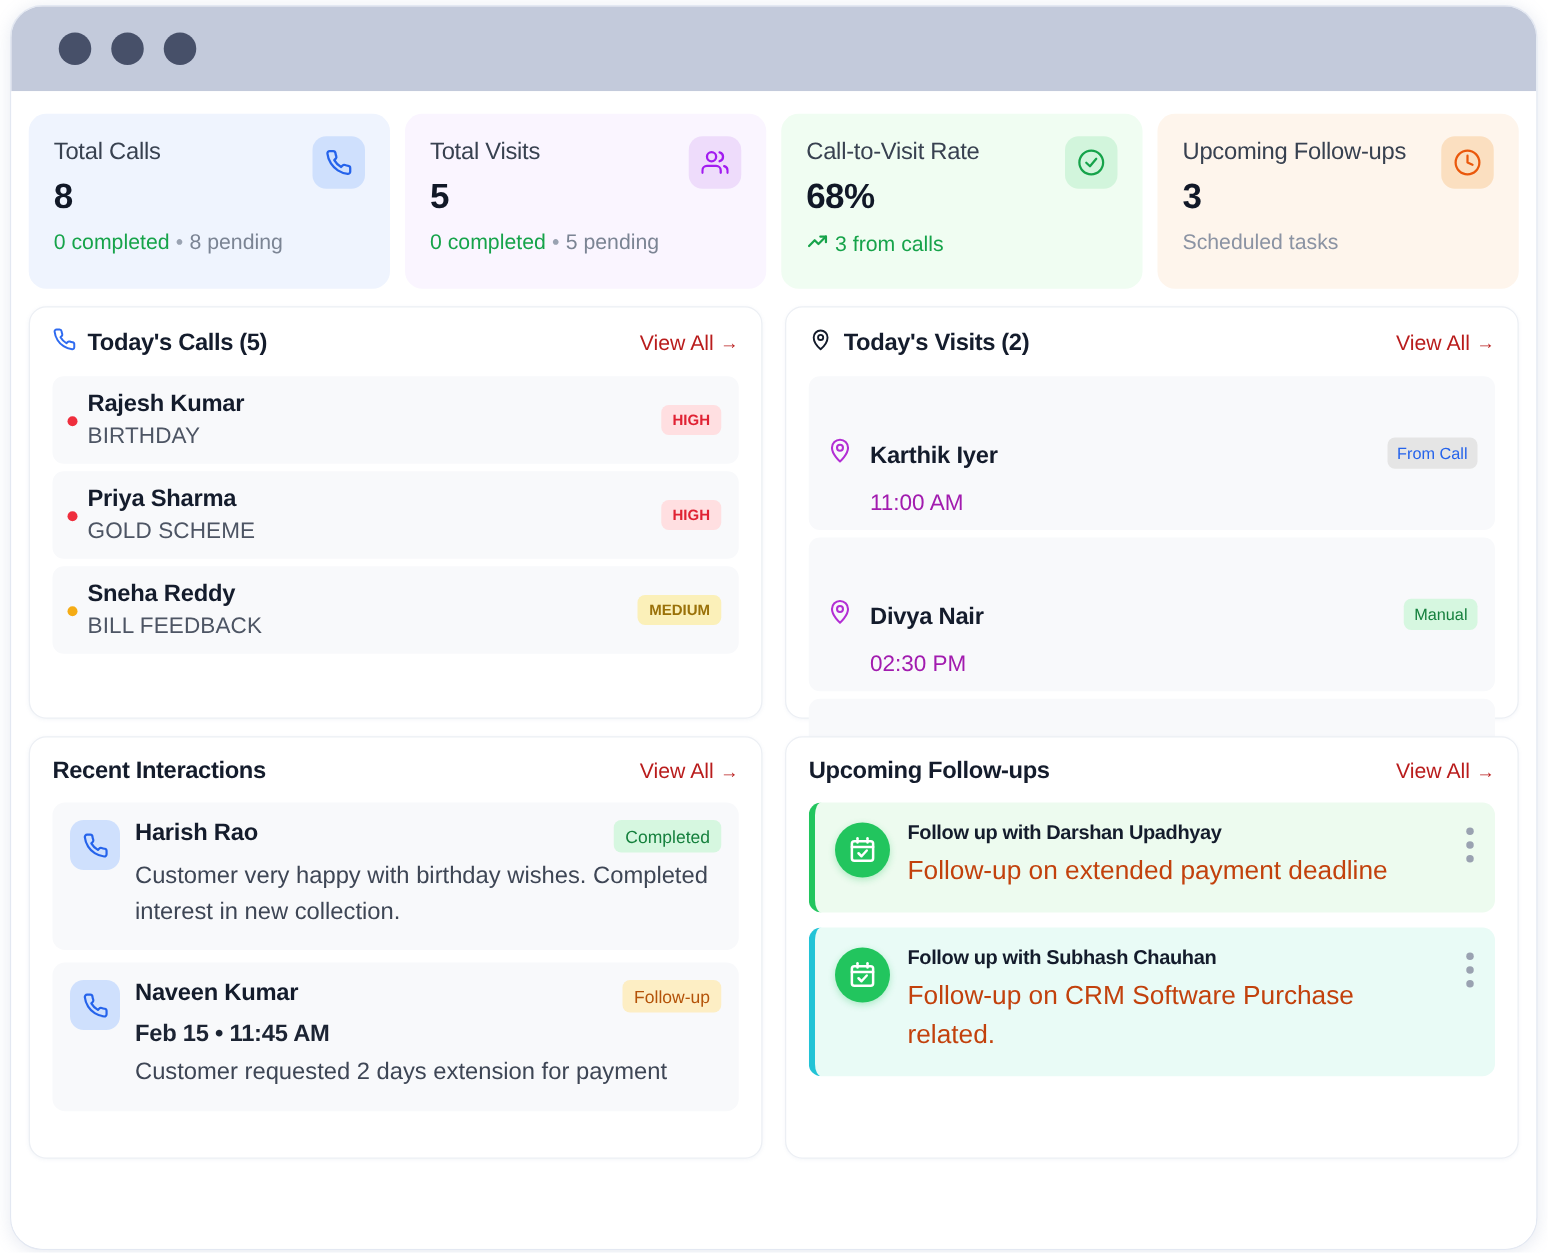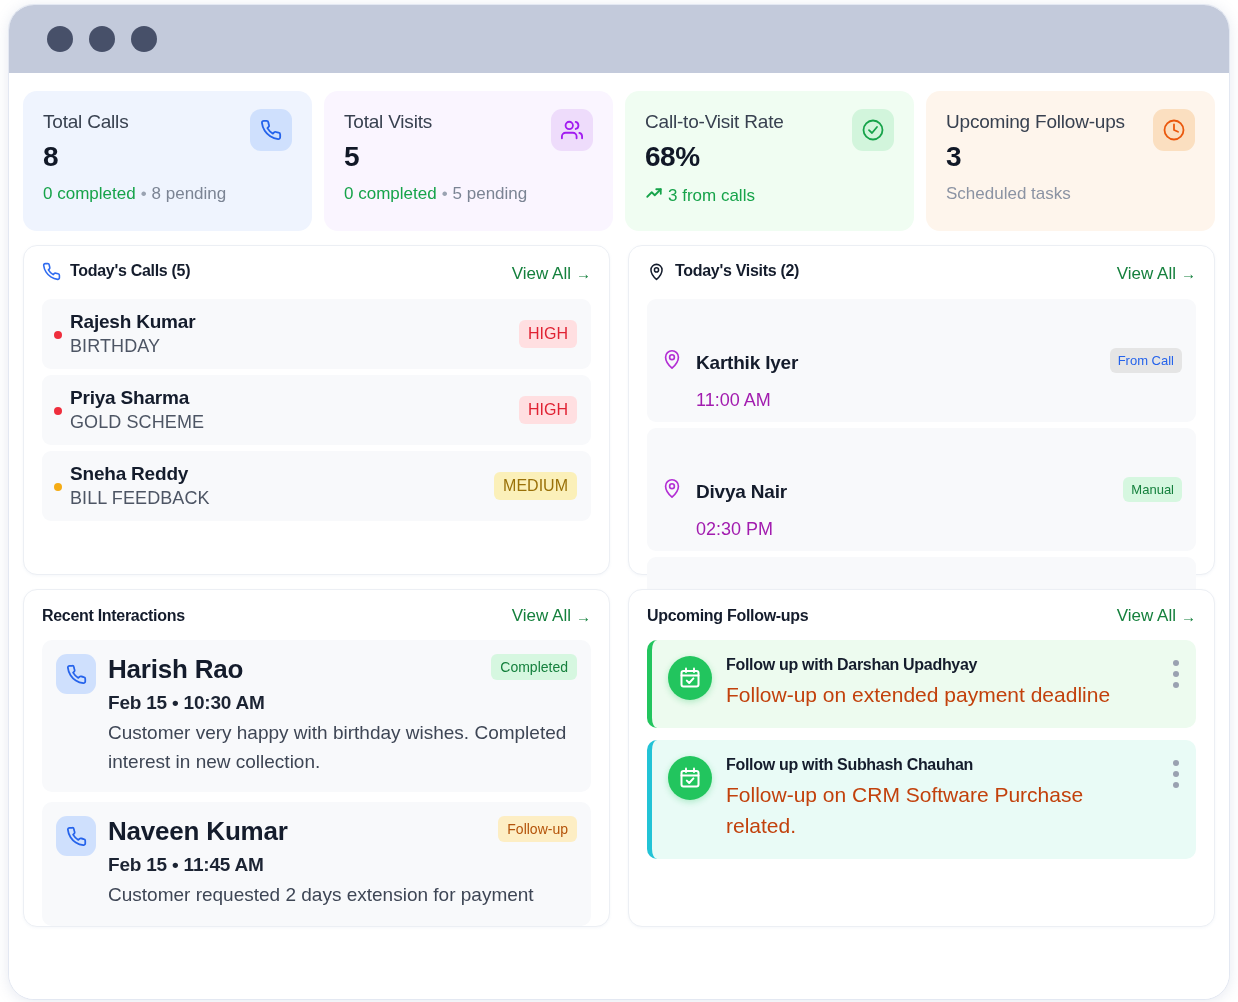--- a/index.html
+++ b/index.html
@@ -78,46 +78,46 @@
     border: 1px solid #eceff4;
     border-radius: 14px;
     box-shadow: 0 1px 3px rgba(120,140,180,0.07);
     padding: 16px 18px 16px 18px;
   }
   .panel-head {
     display: flex; align-items: center; justify-content: space-between;
     margin-bottom: 14px;
   }
   .panel-title {
-    display: flex; gap: 9px;
-    font-size: 16px; font-weight: bold; color: #141c2c; letter-spacing: -0.3px;
+    display: flex; align-items: center; gap: 9px;
+    font-size: 19px; font-weight: bold; color: #141c2c; letter-spacing: -0.3px;
   }
   .view-all {
-    font-size: 17px; color: #15803d; display: flex; align-items: center; gap: 5px;
+    font-size: 17px; color: #b91c1c; display: flex; align-items: center; gap: 5px;
     cursor: pointer; white-space: nowrap;
   }
   .view-all .arr { font-size: 15px; }
 
   
   .calls-panel { height: 330px; }
   .call-row {
     position: relative;
     background: #f8f9fb;
     border-radius: 9px;
     padding: 12px 14px 12px 28px;
     margin-bottom: 6px;
     display: flex; align-items: center; justify-content: space-between;
   }
   .pri-dot { position:absolute; left: 12px; top: 32px; width: 8px; height: 8px; border-radius: 50%; }
   .pri-dot.high { background: #ef2e3d; }
   .pri-dot.medium { background: #f5ac15; }
   .call-name { font-size: 19px; font-weight: bold; color: #141c2c; letter-spacing:-0.2px; }
   .call-reason { font-size: 18px; color: #4d5564; margin-top: 3px; letter-spacing:0.1px; }
   .pri-badge {
-    font-size: 16px; border-radius: 6px; padding: 5px 9px; font-weight: normal;
+    font-size: 12px; border-radius: 6px; padding: 5px 9px; font-weight: bold;
     white-space: nowrap;
     text-align: center;
   }
   .pri-badge.high   { background: #ffdfe1; color: #e02233; }
   .pri-badge.medium { background: #fbf0b9; color: #9a7109; }
 
   
   .visit-row {
     background: #f8f9fb;
     border-radius: 9px;
@@ -138,21 +138,21 @@
     background: #f8f9fb; border-radius: 10px;
     padding: 14px 14px 16px 14px; margin-bottom: 10px;
     display: flex; gap: 12px;
   }
   .inter-ico {
     width: 40px; height: 40px; border-radius: 11px; background:#cfe0fd;
     display:flex; align-items:center; justify-content:center; flex: 0 0 40px;
   }
   .inter-body { flex: 1; min-width: 0; }
   .inter-top { display:flex; align-items:flex-start; justify-content:space-between; gap:10px; }
-  .inter-name { font-size: 26px; font-weight: bold; color: #141c2c; letter-spacing:-0.2px; }
+  .inter-name { font-size: 19px; font-weight: bold; color: #141c2c; letter-spacing:-0.2px; }
   .inter-when { font-size: 19px; font-weight: bold; color: #1c2433; margin-top: 7px; letter-spacing:-0.2px;}
   .inter-note { font-size: 19px; color: #3e4655; margin-top: 5px; line-height: 1.5; }
   .st-badge { font-size: 14px; border-radius: 6px; padding: 5px 9px; white-space: nowrap; }
   .st-badge.completed { background: #d6f7e0; color: #15803d; }
   .st-badge.followup  { background: #fdeec4; color: #b45309; }
 
   
   .fu-row {
     border-radius: 10px;
     padding: 16px 14px 18px 16px;
@@ -385,21 +385,20 @@
             <div class="inter-ico">
               <svg width="21" height="21" viewBox="0 0 24 24" fill="none" stroke="#2563eb" stroke-width="2" stroke-linecap="round" stroke-linejoin="round">
                   <path d="M22 16.92v3a2 2 0 0 1-2.18 2 19.79 19.79 0 0 1-8.63-3.07 19.5 19.5 0 0 1-6-6 19.79 19.79 0 0 1-3.07-8.67A2 2 0 0 1 4.11 2h3a2 2 0 0 1 2 1.72c.13.96.36 1.9.7 2.81a2 2 0 0 1-.45 2.11L8.09 9.91a16 16 0 0 0 6 6l1.27-1.27a2 2 0 0 1 2.11-.45c.91.34 1.85.57 2.81.7A2 2 0 0 1 22 16.92z"></path>
                 </svg>
             </div>
             <div class="inter-body">
               <div class="inter-top">
                 <span class="inter-name">Harish Rao</span>
                 <span class="st-badge completed">Completed</span>
               </div>
-              <div class="inter-when">Feb 15 • 10:30 AM</div>
               <div class="inter-note">Customer very happy with birthday wishes. Completed interest in new collection.</div>
             </div>
           </div>
 
           <div class="inter-row">
             <div class="inter-ico">
               <svg width="21" height="21" viewBox="0 0 24 24" fill="none" stroke="#2563eb" stroke-width="2" stroke-linecap="round" stroke-linejoin="round">
                   <path d="M22 16.92v3a2 2 0 0 1-2.18 2 19.79 19.79 0 0 1-8.63-3.07 19.5 19.5 0 0 1-6-6 19.79 19.79 0 0 1-3.07-8.67A2 2 0 0 1 4.11 2h3a2 2 0 0 1 2 1.72c.13.96.36 1.9.7 2.81a2 2 0 0 1-.45 2.11L8.09 9.91a16 16 0 0 0 6 6l1.27-1.27a2 2 0 0 1 2.11-.45c.91.34 1.85.57 2.81.7A2 2 0 0 1 22 16.92z"></path>
                 </svg>
             </div>

